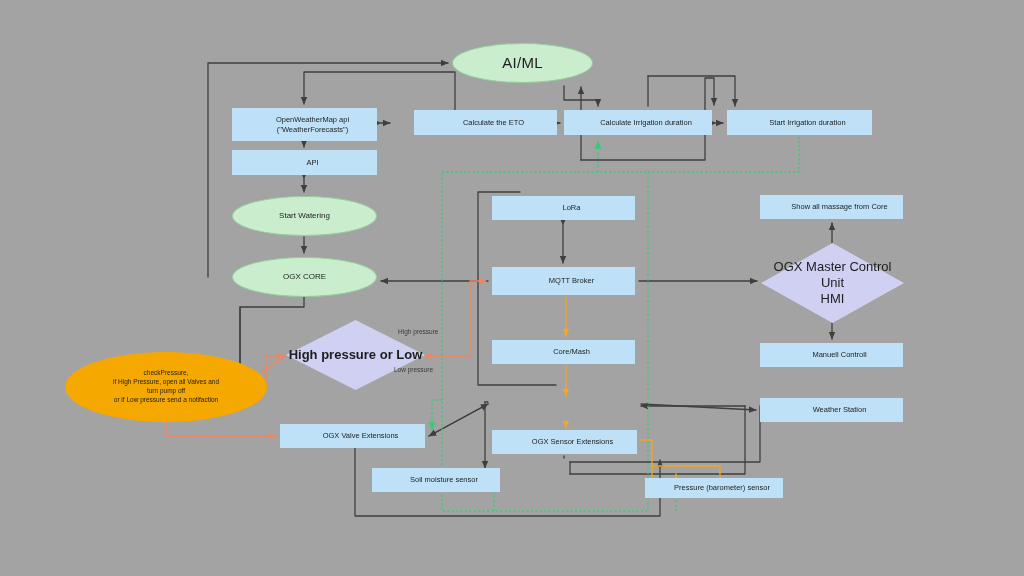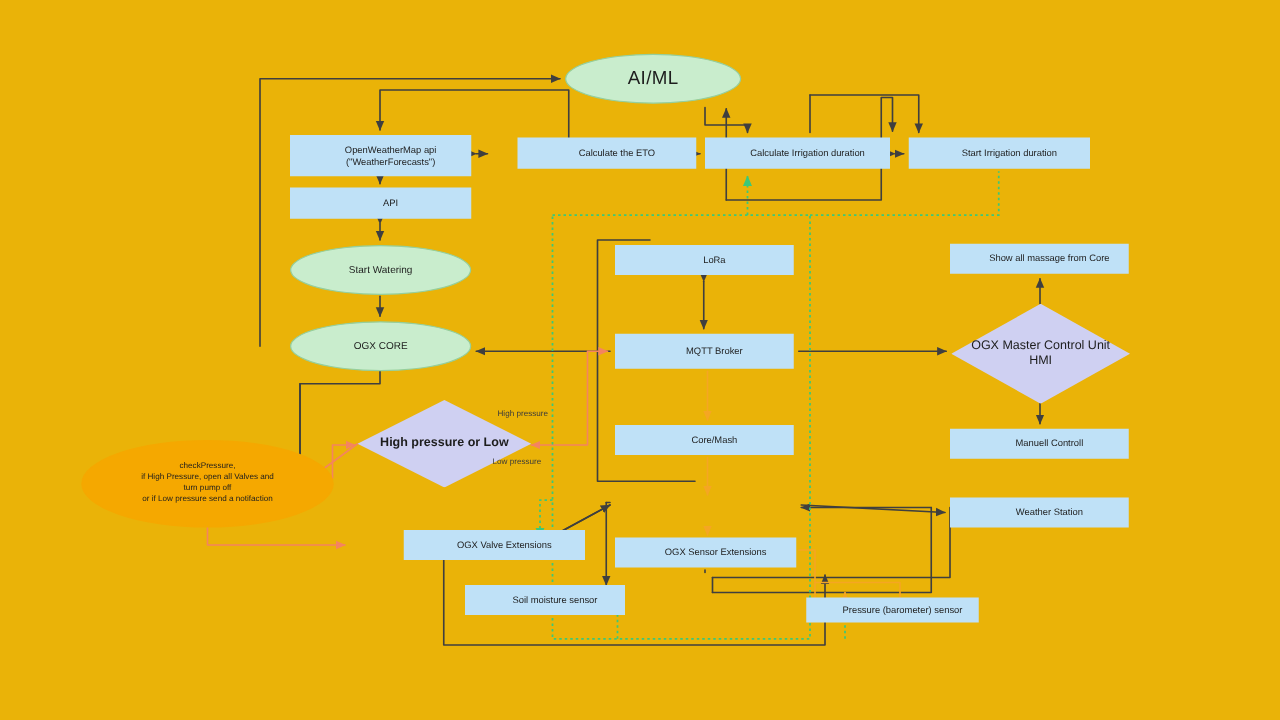--- a/index.html
+++ b/index.html
@@ -7,21 +7,21 @@
     padding: 0;
     background: #ffffff;
   }
   body {
     font-family: "Liberation Sans", sans-serif;
   }
   #canvas {
     position: relative;
     width: 1024px;
     height: 576px;
-    background: #eab308;
+    background: #a3a3a3;
     overflow: hidden;
   }
   #svg-layer {
     position: absolute;
     left: 0; top: 0;
     width: 1024px;
     height: 576px;
     pointer-events: none;
   }
   .node {
@@ -51,21 +51,21 @@
     font-size: 15px;
     letter-spacing: 0.3px;
   }
   .node-ellipse.orange {
     background: #f5a800;
     border: 1px solid #f5a800;
     font-size: 6.5px;
     line-height: 1.35;
   }
   .node-diamond {
-    font-size: 10px;
+    font-size: 13px;
   }
   .diamond-shape {
     position: absolute;
     left: 0; top: 0;
     width: 100%;
     height: 100%;
     background: #cfd0f2;
     clip-path: polygon(50% 0%, 100% 50%, 50% 100%, 0% 50%);
     z-index: -1;
   }
@@ -203,21 +203,21 @@
       <div class="node node-rect" style="left: 492px; top: 340px; width: 143px; height: 24px;"><span>Core/Mash</span></div>
       <div class="node node-rect" style="left: 760px; top: 195px; width: 143px; height: 24px;"><span>Show all massage from Core</span></div>
       <div class="node node-diamond" style="left: 761px; top: 243px; width: 143px; height: 80px;"><div class="diamond-shape"></div><span>OGX Master Control Unit
 HMI</span></div>
       <div class="node node-rect" style="left: 760px; top: 343px; width: 143px; height: 24px;"><span>Manuell Controll</span></div>
       <div class="node node-diamond" style="left: 286px; top: 320px; width: 139px; height: 70px; font-weight: bold;"><div class="diamond-shape"></div><span>High pressure or Low</span></div>
       <div class="node node-ellipse orange" style="left: 65px; top: 352px; width: 202px; height: 70px;"><span>checkPressure,
 if High Pressure, open all Valves and
 turn pump off
 or if Low pressure send a notifaction</span></div>
-      <div class="node node-rect" style="left: 280px; top: 424px; width: 145px; height: 24px; margin-left: 43px;"><span>OGX Valve Extensions</span></div>
+      <div class="node node-rect" style="left: 280px; top: 424px; width: 145px; height: 24px;"><span>OGX Valve Extensions</span></div>
       <div class="node node-rect" style="left: 492px; top: 399px; width: 142px; height: 22px; margin-top: 32px;"><span>Extensions</span></div>
       <div class="node node-rect" style="left: 492px; top: 430px; width: 145px; height: 24px;"><span>OGX Sensor Extensions</span></div>
       <div class="node node-rect" style="left: 372px; top: 468px; width: 128px; height: 24px;"><span>Soil moisture sensor</span></div>
       <div class="node node-rect" style="left: 645px; top: 478px; width: 138px; height: 20px;"><span>Pressure (barometer) sensor</span></div>
       <div class="node node-rect" style="left: 760px; top: 398px; width: 143px; height: 24px;"><span>Weather Station</span></div>
     </div>
   <div id="edge-labels">
       <div class="edge-label" style="left: 398px; top: 328px;">High pressure</div>
       <div class="edge-label" style="left: 394px; top: 366px;">Low pressure</div>
     </div>

